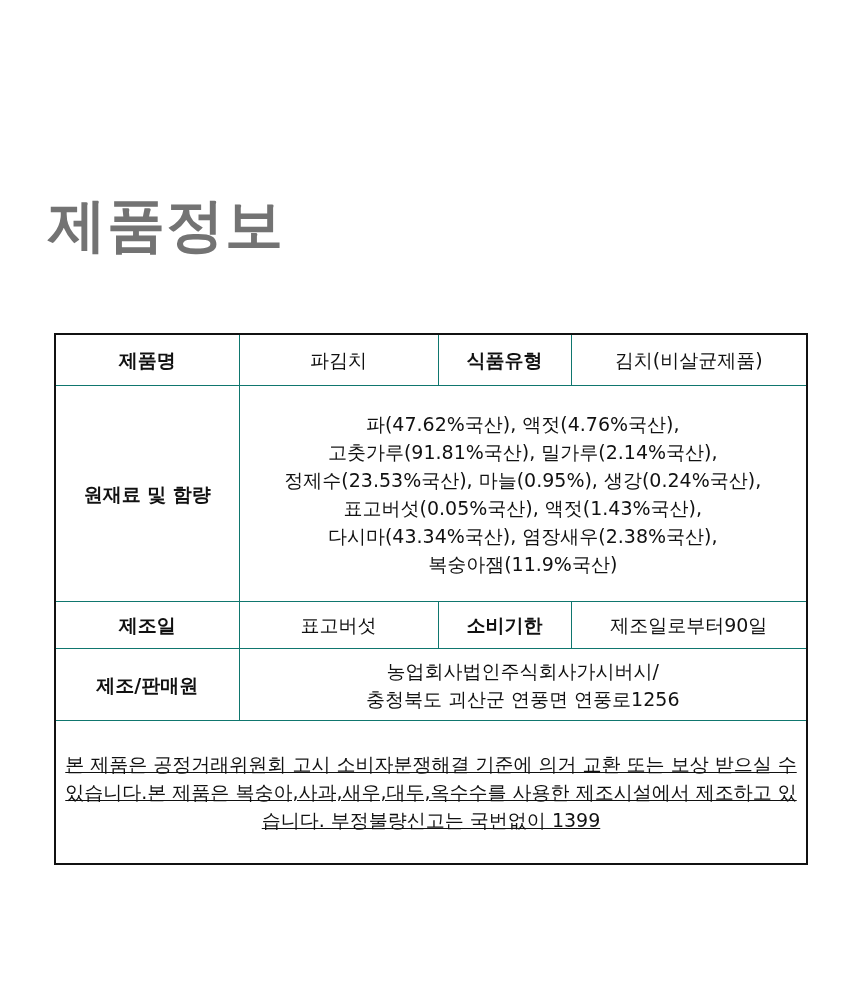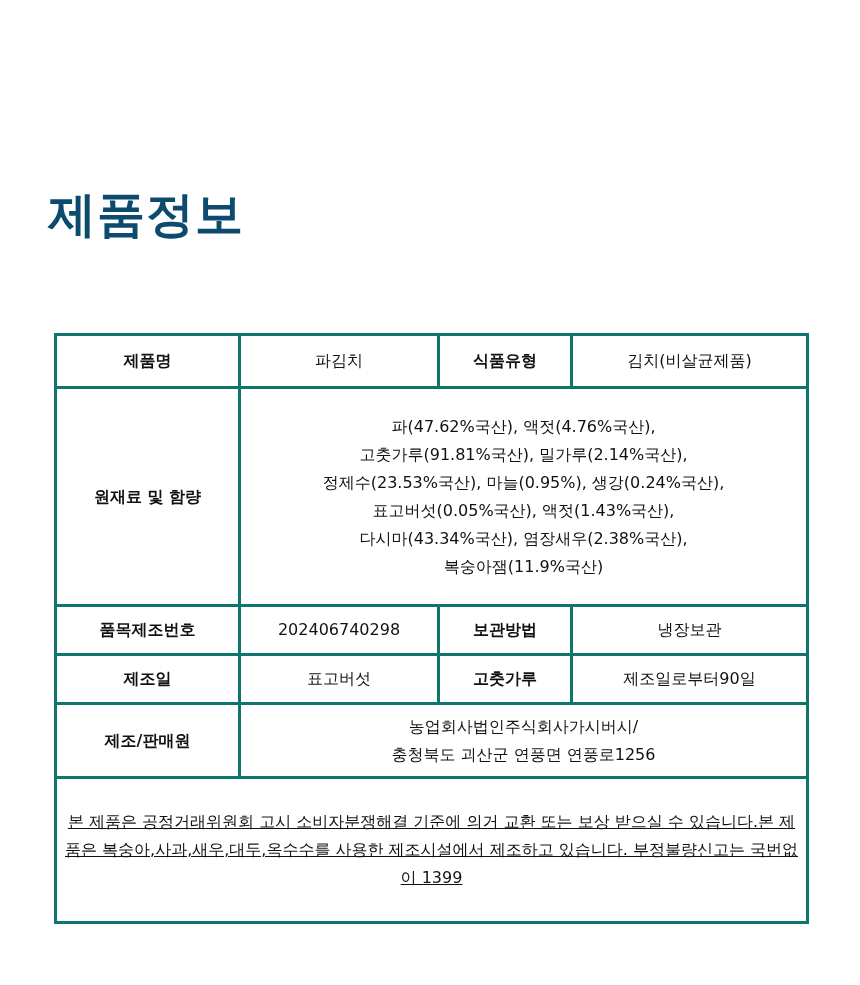--- a/index.html
+++ b/index.html
@@ -11,40 +11,40 @@
       width: 860px;
       height: 985px;
       position: relative;
       overflow: hidden;
       font-family: "DejaVu Sans", "Liberation Sans", sans-serif;
       color: #111111;
     }
     .page-title {
       position: absolute;
       left: 48px;
-      top: 190px;
+      top: 196px;
       font-family: "DejaVu Serif", "Liberation Serif", serif;
-      font-size: 48px;
+      font-size: 58px;
       font-weight: bold;
-      color: #0c4a6e;
+      color: #737373;
       letter-spacing: 1px;
       line-height: 1;
     }
     .info-table {
       position: absolute;
       left: 54px;
       top: 333px;
       width: 752px;
       border-collapse: collapse;
       border: 2px solid #111111;
       table-layout: fixed;
     }
     .info-table td {
-      border: 3px solid #0f766e;
-      font-size: 16px;
+      border: 1px solid #0f766e;
+      font-size: 19px;
       line-height: 28px;
       vertical-align: middle;
       padding: 0 5px;
     }
     .info-table td.label {
       text-align: center;
       font-weight: bold;
     }
     .info-table td.value {
       text-align: center;
@@ -87,30 +87,24 @@
     <td class="label">원재료 및 함량</td>
     <td class="value" colspan="3">
       <span class="ingredient-line">파(47.62%국산), 액젓(4.76%국산),</span>
       <span class="ingredient-line">고춧가루(91.81%국산), 밀가루(2.14%국산),</span>
       <span class="ingredient-line">정제수(23.53%국산), 마늘(0.95%), 생강(0.24%국산),</span>
       <span class="ingredient-line">표고버섯(0.05%국산), 액젓(1.43%국산),</span>
       <span class="ingredient-line">다시마(43.34%국산), 염장새우(2.38%국산),</span>
       <span class="ingredient-line">복숭아잼(11.9%국산)</span>
     </td>
   </tr>
-  <tr class="row-3">
-    <td class="label">품목제조번호</td>
-    <td class="value">202406740298</td>
-    <td class="label">보관방법</td>
-    <td class="value">냉장보관</td>
-  </tr>
   <tr class="row-4">
     <td class="label">제조일</td>
     <td class="value">표고버섯</td>
-    <td class="label">고춧가루</td>
+    <td class="label">소비기한</td>
     <td class="value">제조일로부터90일</td>
   </tr>
   <tr class="row-5">
     <td class="label">제조/판매원</td>
     <td class="value" colspan="3">
       <span class="address-line">농업회사법인주식회사가시버시/</span>
       <span class="address-line">충청북도 괴산군 연풍면 연풍로1256</span>
     </td>
   </tr>
   <tr class="row-6">

